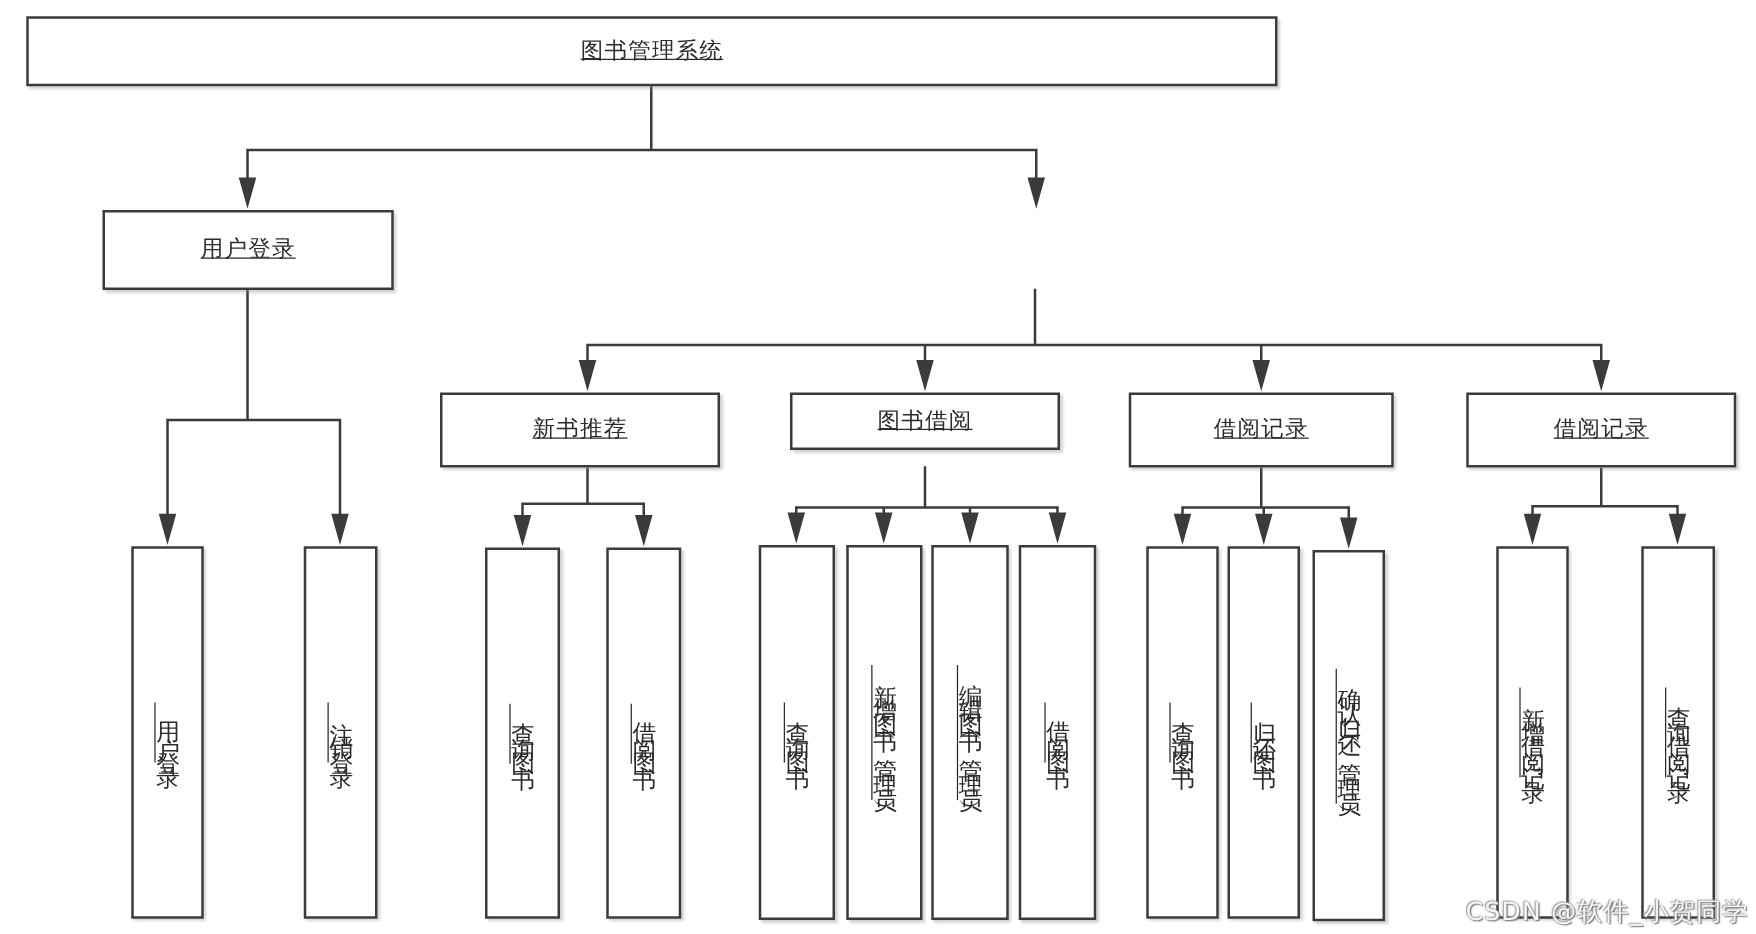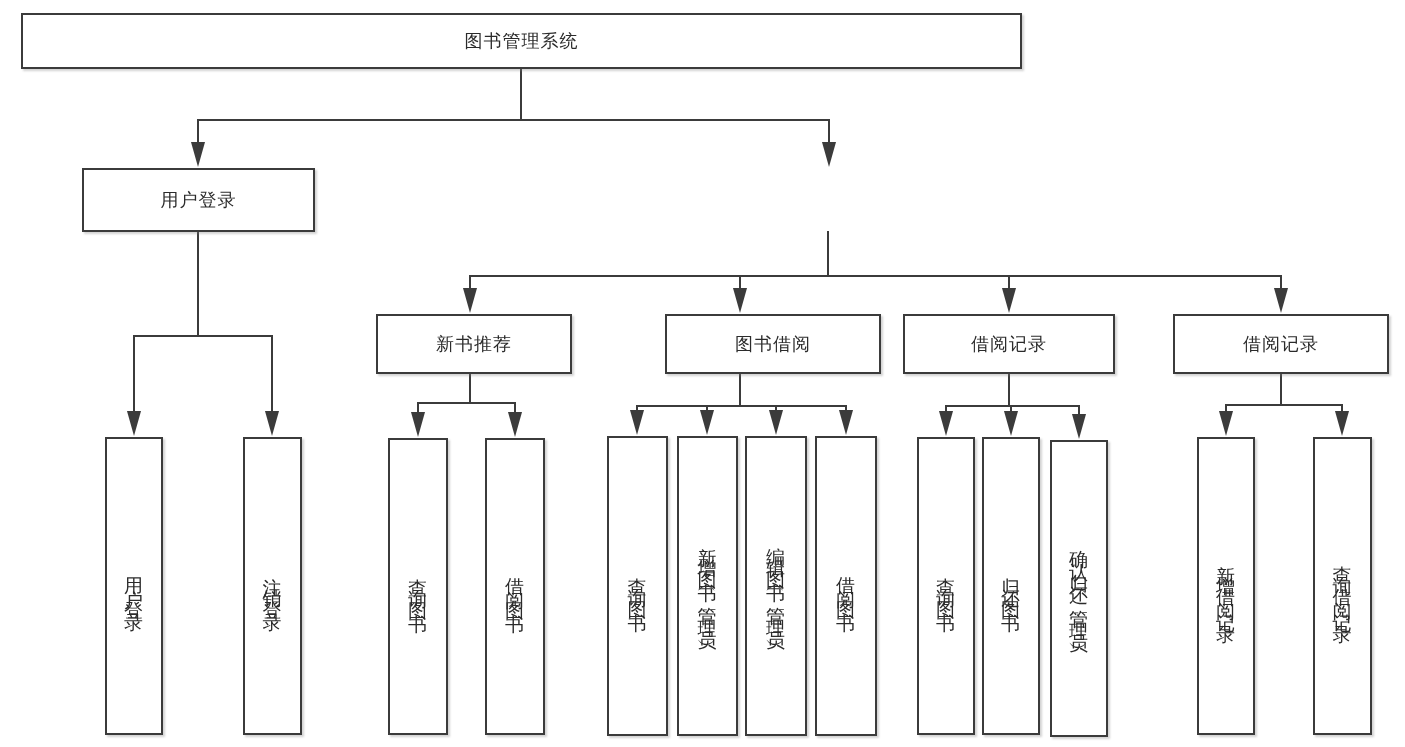--- a/index.html
+++ b/index.html
@@ -15,20 +15,21 @@
   .wires polygon{fill:#3b3b3b;stroke:none;}
   .node{
     position:absolute;
     box-sizing:border-box;
     border:2px solid #3b3b3b;
     background:#ffffff;
     color:#2b2b2b;
     display:flex;align-items:center;justify-content:center;
     box-shadow:2px 2px 2px rgba(130,130,130,.35);
     line-height:1.25;
+    text-decoration:underline;
   }
   .node.h{font-size:18px;letter-spacing:1px;}
   .node.root{font-size:18px;}
   .node.v{
     writing-mode:vertical-rl;
     text-orientation:mixed;
     font-size:19px;
     letter-spacing:12px;
     line-height:1;
   }
@@ -95,22 +96,22 @@
       <path d="M1281,374 V405 M1226,405 H1342 M1226,405 V417 M1342,405 V417"></path>
       <polygon points="1219,411 1233,411 1226,436"></polygon>
       <polygon points="1335,411 1349,411 1342,436"></polygon>
     </g>
   </svg>
 
   <div class="node h root" style="left:21px;top:13px;width:1001px;height:56px;">图书管理系统</div>
 
   <div class="node h" style="left:82px;top:168px;width:233px;height:64px;">用户登录</div>
 
-  <div class="node h" style="left:376px;top:314px;width:196px;height:60px;">新书推荐</div>
-  <div class="node h" style="left:632px;top:314px;width:216px;height:60px;margin-left:33px;">图书借阅</div>
+  <div class="node h" style="left:352px;top:314px;width:224px;height:60px;">新书推荐</div>
+  <div class="node h" style="left:632px;top:314px;width:216px;height:46px;">图书借阅</div>
   <div class="node h" style="left:903px;top:314px;width:212px;height:60px;">借阅记录</div>
   <div class="node h" style="left:1173px;top:314px;width:216px;height:60px;">借阅记录</div>
 
   <div class="node v" style="left:105px;top:437px;width:58px;height:298px;">用户登录</div>
   <div class="node v" style="left:243px;top:437px;width:59px;height:298px;">注销登录</div>
 
   <div class="node v" style="left:388px;top:438px;width:60px;height:297px;">查询图书</div>
   <div class="node v" style="left:485px;top:438px;width:60px;height:297px;">借阅图书</div>
 
   <div class="node v" style="left:607px;top:436px;width:61px;height:300px;">查询图书</div>
@@ -118,14 +119,15 @@
   <div class="node v" style="left:745px;top:436px;width:62px;height:300px;">编辑图书（管理员）</div>
   <div class="node v" style="left:815px;top:436px;width:62px;height:300px;">借阅图书</div>
 
   <div class="node v" style="left:917px;top:437px;width:58px;height:298px;">查询图书</div>
   <div class="node v" style="left:982px;top:437px;width:58px;height:298px;">归还图书</div>
   <div class="node v" style="left:1050px;top:440px;width:58px;height:297px;">确认归还（管理员）</div>
 
   <div class="node v" style="left:1197px;top:437px;width:58px;height:298px;">新增借阅记录</div>
   <div class="node v" style="left:1313px;top:437px;width:59px;height:298px;">查询借阅记录</div>
 
+  <div class="watermark">CSDN @软件_小贺同学</div>
 
 </div>
 
 </body></html>

